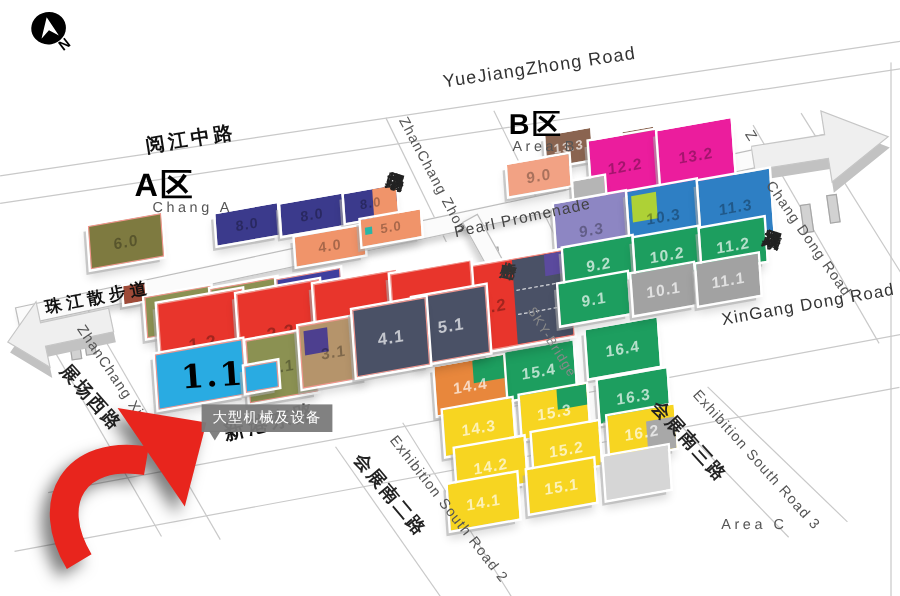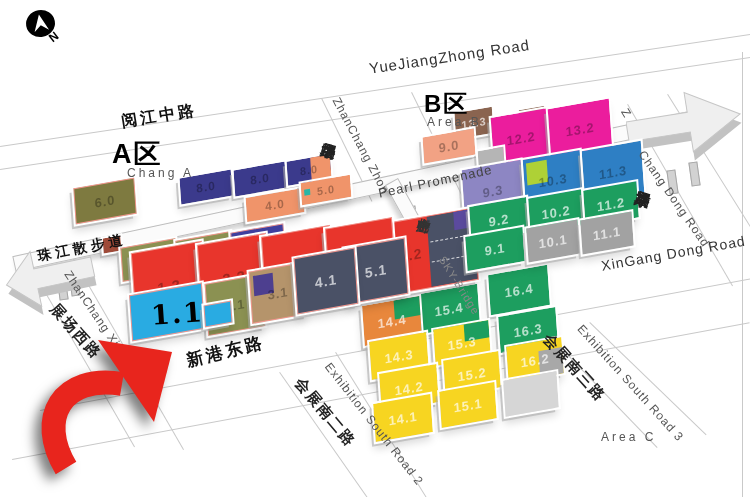--- a/index.html
+++ b/index.html
@@ -265,20 +265,24 @@
   <div class="rl" style="left:184px;top:350px;font-size:17px;font-weight:bold;color:#111;transform:rotate(-14deg);letter-spacing:3px;">新港东路</div>
   <div class="rl" style="left:73px;top:268px;font-size:12px;color:#555;transform:rotate(56deg);letter-spacing:1px;">ZhanChang Xi Road</div>
   <div class="rl" style="left:60px;top:300px;font-size:15px;font-weight:bold;color:#222;transform:rotate(48deg);letter-spacing:2px;">展场西路</div>
   <div class="rl" style="left:333px;top:360px;font-size:12px;color:#555;transform:rotate(52deg);letter-spacing:1px;">Exhibition South Road 2</div>
   <div class="rl" style="left:305px;top:374px;font-size:15px;font-weight:bold;color:#222;transform:rotate(50deg);letter-spacing:2px;">会展南二路</div>
   <div class="rl" style="left:585px;top:322px;font-size:12px;color:#555;transform:rotate(48deg);letter-spacing:1px;">Exhibition South Road 3</div>
   <div class="rl" style="left:553px;top:330px;font-size:15px;font-weight:bold;color:#222;transform:rotate(48deg);letter-spacing:2px;">会展南三路</div>
 
   <div class="big-hall-label" style="left:151px;top:298px;">1.1</div>
 
+  <div class="tooltip" style="left:168px;top:337px;">
+    <span>大型机械及设备</span>
+    <i class="tt-tail"></i>
+  </div>
 
   <svg class="red-arrow" style="left:14px;top:326px" width="170" height="170" viewBox="0 0 170 170">
     <g fill="#e8251d">
       <path d="M 108 58 C 48 48, 22 92, 52 142" stroke="#e8251d" stroke-width="24" fill="none"></path>
       <polygon points="158,26 84,14 140,96"></polygon>
     </g>
   </svg>
 
 </div>
 

